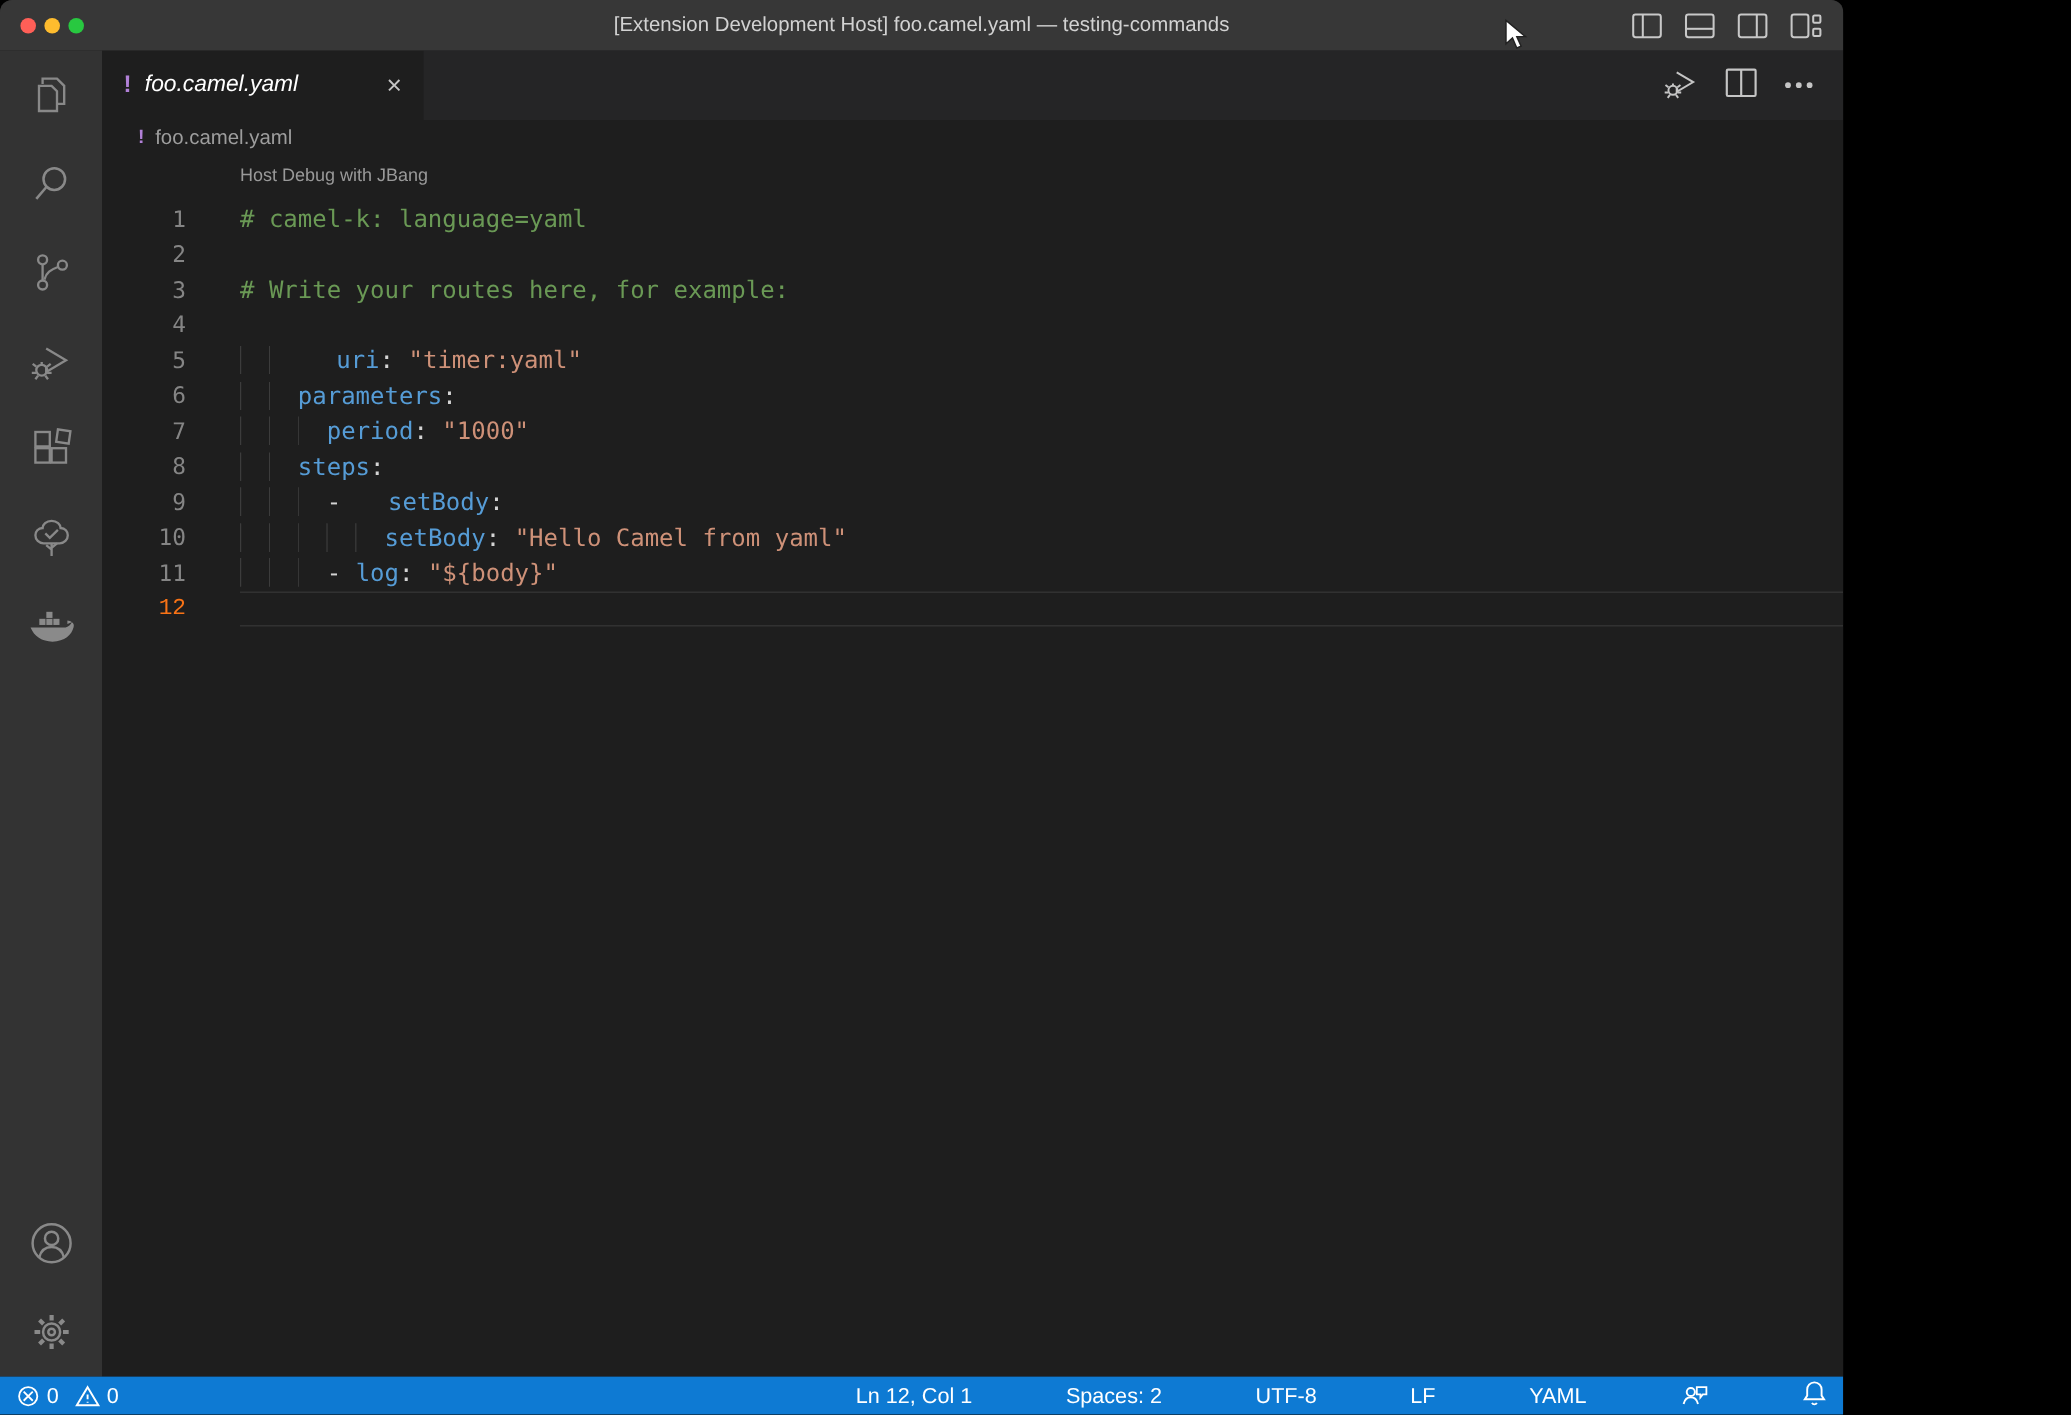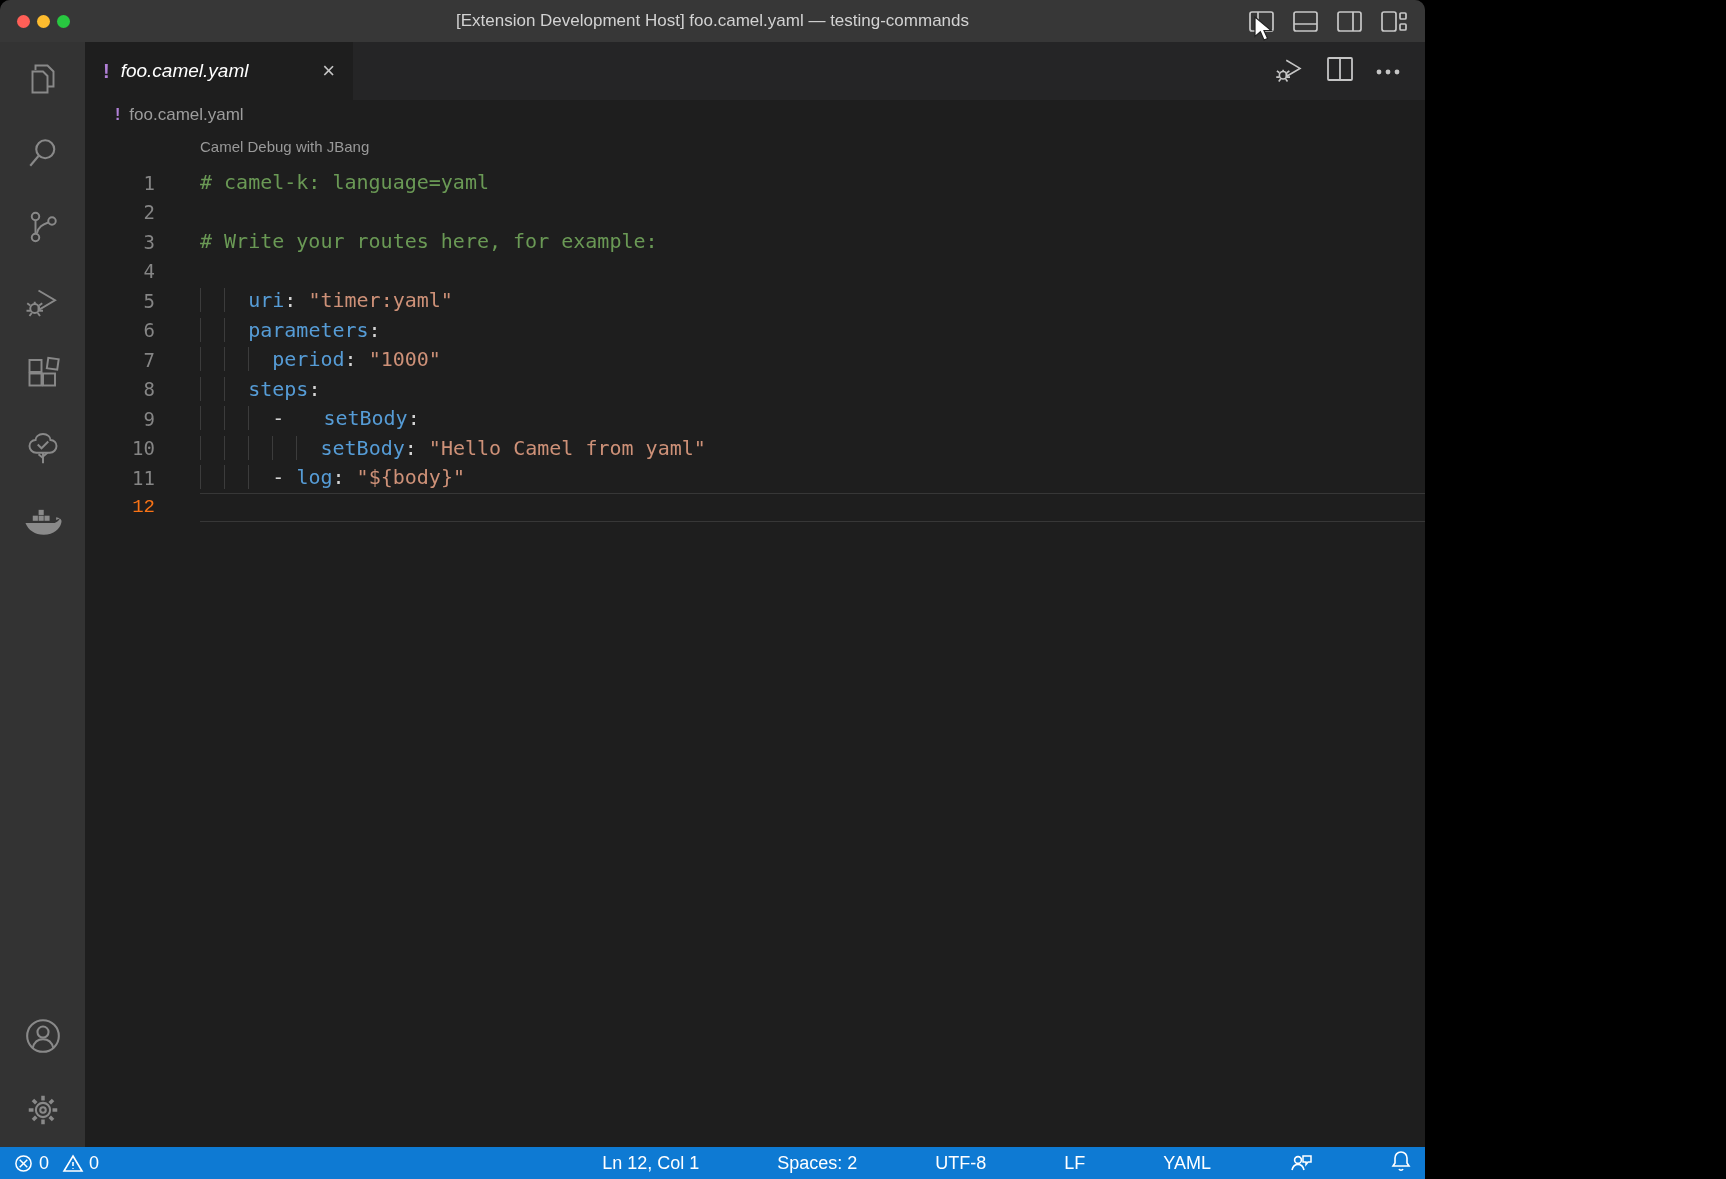--- a/index.html
+++ b/index.html
@@ -1,18 +1,18 @@
 <!DOCTYPE html>
 <html><head>
 <meta charset="utf-8">
 <style>
   html,body{margin:0;padding:0;background:#000;}
   *{box-sizing:border-box;}
   .window{
-    width:1425px;height:1179px;position:relative;overflow:hidden;
+    width:1536px;height:1179px;position:relative;overflow:hidden;
     background:#1e1e1e;border-radius:10px 10px 0 0;
     font-family:"Liberation Sans",sans-serif;
   }
   
   .titlebar{height:42px;background:#373737;position:relative;display:flex;align-items:center;}
   .traffic{display:flex;gap:7px;padding-left:17px;}
   .dot{width:13px;height:13px;border-radius:50%;}
   .title-text{position:absolute;left:0;right:0;text-align:center;font-size:17px;color:#d2d2d2;pointer-events:none;}
   .tb-icons{position:absolute;right:18px;top:0;height:42px;display:flex;align-items:center;gap:19px;}
   .tb-icons svg{display:block;}
@@ -217,40 +217,40 @@
           </span>
         </div>
       </div>
 
       <div class="breadcrumb">
         <span class="bc-warn">!</span>
         <span class="bc-label">foo.camel.yaml</span>
       </div>
 
       <div class="code-area">
-        <div class="codelens">Camel Debug with JBang</div>
+        <div class="codelens">Host Debug with JBang</div>
         <div class="code-lines" id="code-lines">
             <div class="cl">
               <span class="num">1</span>
               <span class="txt"><span style="color: rgb(106, 153, 85);"># camel-k: language=yaml</span></span>
             </div>
             <div class="cl">
               <span class="num">2</span>
               <span class="txt"></span>
             </div>
             <div class="cl">
               <span class="num">3</span>
               <span class="txt"><span style="color: rgb(106, 153, 85); text-align: center;"># Write your routes here, for example:</span></span>
             </div>
             <div class="cl">
               <span class="num">4</span>
             </div>
             <div class="cl">
               <span class="num">5</span>
-              <span class="txt"><span class="guide">  </span><span class="guide">  </span><span style="color: rgb(86, 156, 214);">uri</span><span style="color: rgb(212, 212, 212);">: </span><span style="color: rgb(206, 145, 120);">"timer:yaml"</span></span>
+              <span class="txt"><span class="guide">  </span><span class="guide">  </span><span style="color: rgb(86, 156, 214); margin-left: 32px;">uri</span><span style="color: rgb(212, 212, 212);">: </span><span style="color: rgb(206, 145, 120);">"timer:yaml"</span></span>
             </div>
             <div class="cl">
               <span class="num">6</span>
               <span class="txt"><span class="guide">  </span><span class="guide">  </span><span style="color: rgb(86, 156, 214);">parameters</span><span style="color: rgb(212, 212, 212);">:</span></span>
             </div>
             <div class="cl">
               <span class="num">7</span>
               <span class="txt"><span class="guide">  </span><span class="guide">  </span><span class="guide">  </span><span style="color: rgb(86, 156, 214);">period</span><span style="color: rgb(212, 212, 212);">: </span><span style="color: rgb(206, 145, 120);">"1000"</span></span>
             </div>
             <div class="cl">

